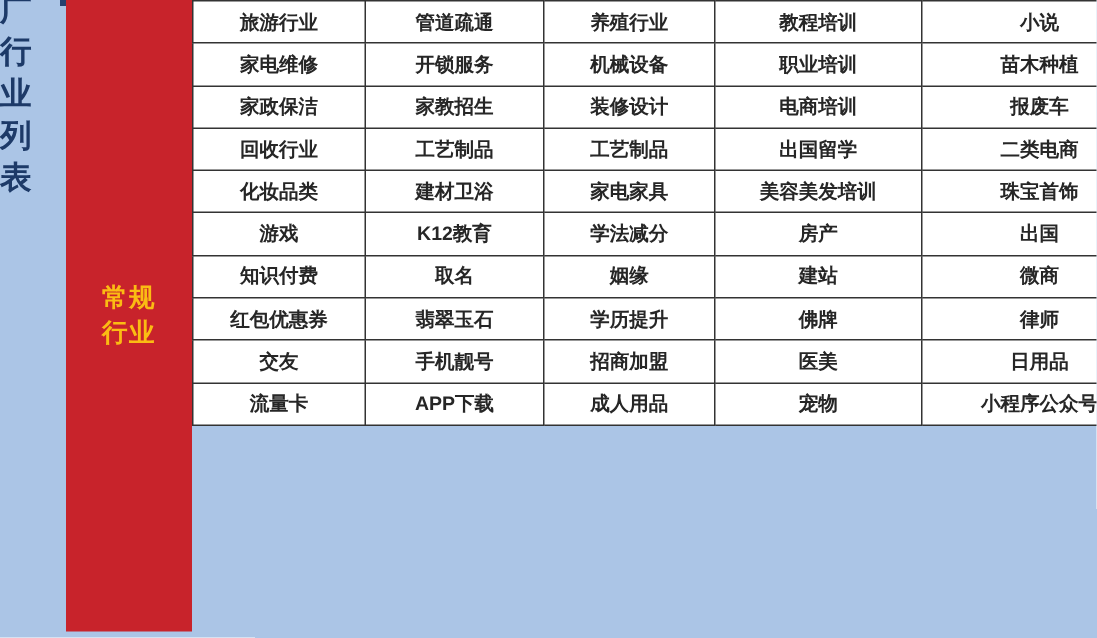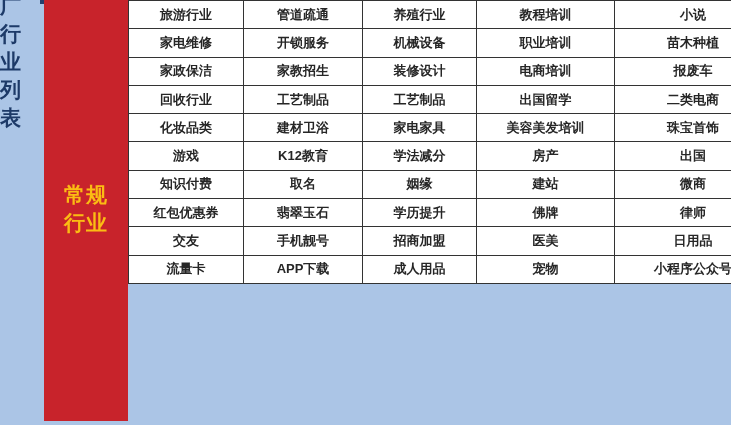--- a/index.html
+++ b/index.html
@@ -29,24 +29,23 @@
   }
   .divider-bar{height:4px;flex:0 0 4px;background:var(--divider-navy);}
   .content{flex:1 1 auto;display:flex;align-items:stretch;padding:0 4px 4px 0;}
   .sidebar{
     width:84px;flex:0 0 84px;
     background:var(--sidebar-red);
     display:flex;align-items:center;justify-content:center;
   }
   .sidebar-label{
     color:var(--sidebar-yellow);
-    font-size:21px;font-weight:bold;line-height:1.3;
+    font-size:17px;font-weight:bold;line-height:1.3;
     letter-spacing:1px;
     white-space:pre-line;
-    font-family:Liberation Mono, monospace;
   }
   table.industry-table{
     border-collapse:collapse;
     table-layout:fixed;
     width:643px;height:284px;
     background:#ffffff;
   }
   table.industry-table col.c1{width:115px;}
   table.industry-table col.c2{width:119px;}
   table.industry-table col.c3{width:114px;}

